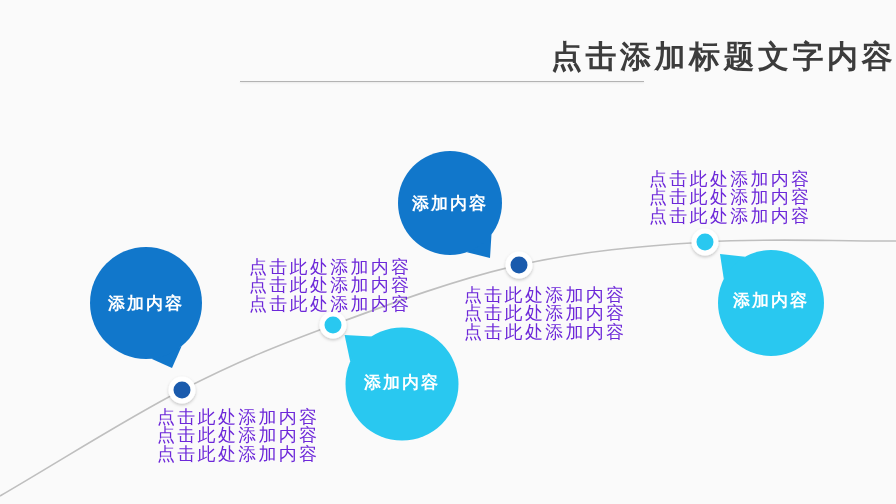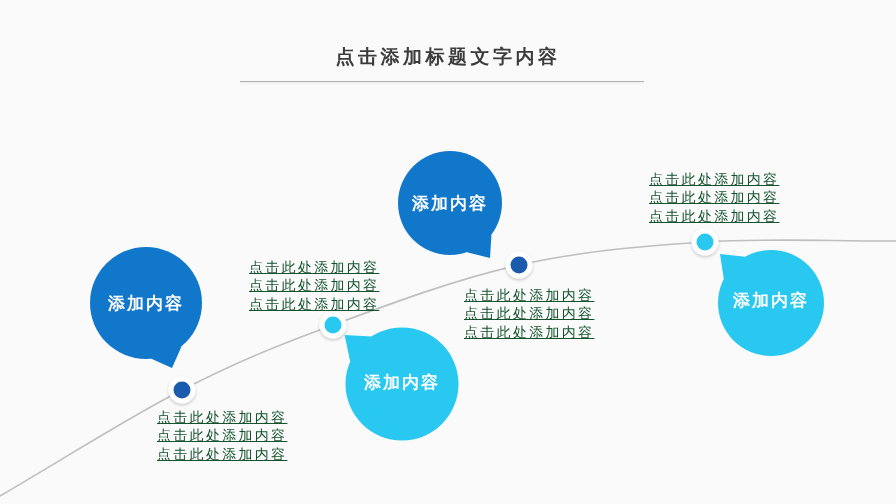--- a/index.html
+++ b/index.html
@@ -5,40 +5,39 @@
   html,body{margin:0;padding:0;background:#e8e8e8;}
   .slide{
     position:relative;
     width:896px;height:504px;
     background:#fafafa;
     overflow:hidden;
     font-family:"Liberation Sans","DejaVu Sans",sans-serif;
   }
   .title{
     position:absolute;top:41px;left:0;right:0;
-    text-align:center;
-    font-size:19px;line-height:32px;font-weight:bold;
+    text-align:right;
+    font-size:31px;line-height:32px;font-weight:bold;
     letter-spacing:3.5px;
     color:#3c3c3c;
     margin:0;
   }
   .title-divider{
     position:absolute;top:81px;left:240px;width:404px;height:1px;
     background:#b3b3b3;
     box-shadow:0 1px 2px rgba(0,0,0,0.10);
   }
   .timeline-svg{position:absolute;top:0;left:0;}
   .caption{
     position:absolute;
     width:150px;
-    font-size:14px;line-height:18.3px;
+    font-size:18px;line-height:18.3px;
     letter-spacing:2.3px;
-    color:#14532d;
+    color:#6d28d9;
     white-space:nowrap;
-    text-decoration:underline;
   }
   .caption-a{left:157px;top:408px;}
   .caption-b{left:249px;top:258px;}
   .caption-c{left:464px;top:286px;}
   .caption-d{left:649px;top:170px;}
   .bubble-label{
     font-size:17px;font-weight:bold;letter-spacing:2px;
   }
 </style>
 </head>

